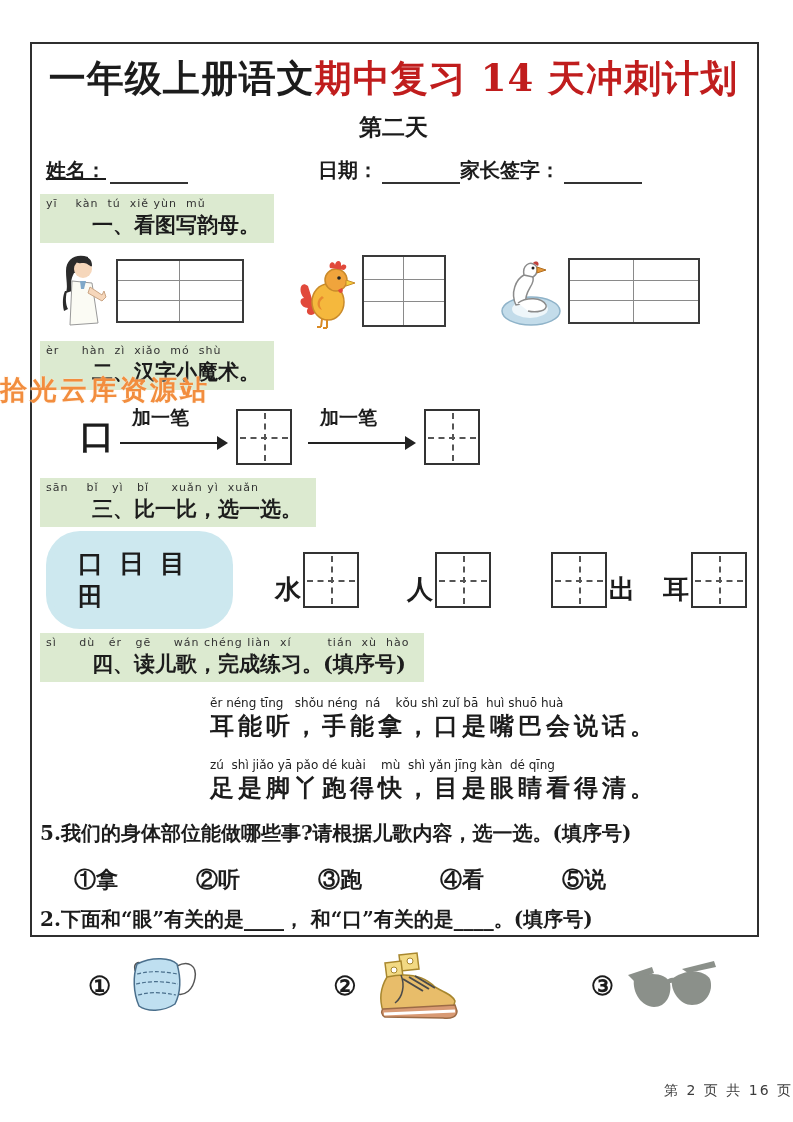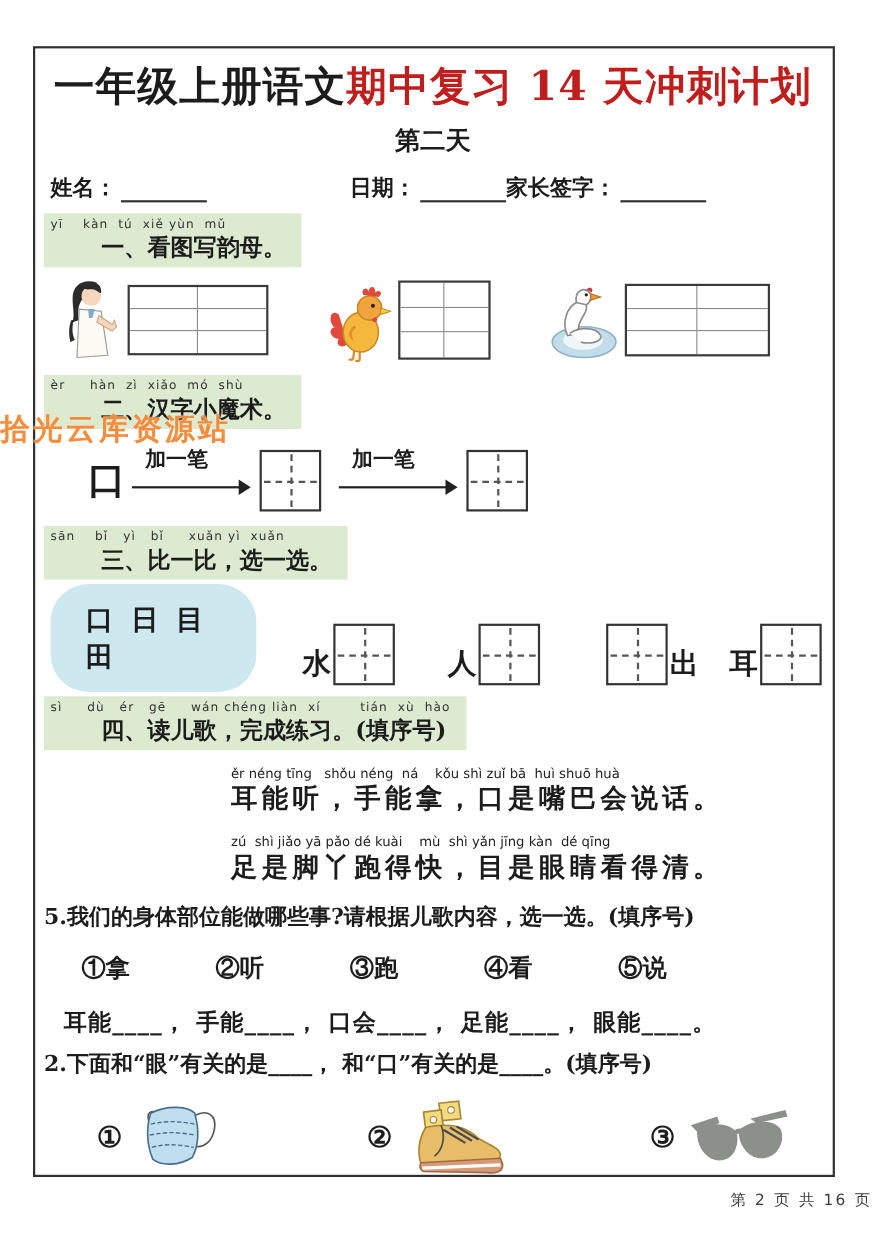--- a/index.html
+++ b/index.html
@@ -1,31 +1,31 @@
 <!DOCTYPE html>
 <html><head>
 <meta charset="utf-8">
 <style>
   html,body { margin:0; padding:0; background:#ffffff; }
   body { width:793px; height:1122px; position:relative; overflow:hidden;
          font-family:"DejaVu Sans","Liberation Sans",sans-serif; color:#1c1c1c; }
 
-  .sheet { position:absolute; left:30px; top:42px; width:729px; height:1028px;
+  .sheet { position:absolute; left:30px; top:42px; width:729px; height:895px;
            border:2px solid #2f2f2f; background:#fff; box-sizing:border-box;
            padding:6px 10px 0 8px; }
 
   
   .title { text-align:center; font-size:37px; font-weight:bold; letter-spacing:1px;
            font-family:"DejaVu Serif","Liberation Serif",serif; margin-top:4px; white-space:nowrap; }
   .title .red { color:var(--title-red); }
   .subtitle { text-align:center; font-size:23px; font-weight:bold; margin-top:8px;
               font-family:"DejaVu Serif","Liberation Serif",serif; }
   .fields { display:flex; margin-top:14px; font-size:20px; font-weight:bold; }
   .fields .fgroup { display:flex; align-items:flex-end; }
-  .fields .fgroup:nth-child(1){ margin-left:6px; }
+  .fields .fgroup:nth-child(1){ margin-left:6px;text-decoration:underline; }
   .fields .fgroup:nth-child(2){ margin-left:130px; }
   .fields .fgroup:nth-child(3){ }
   .blank { display:inline-block; width:78px; border-bottom:2px solid #333; height:20px; margin-left:4px; }
 
   
   .sec-head { display:inline-block; background:var(--hl-green); padding:3px 14px 4px 6px; margin-top:10px; }
   .sec-head .pinyin { font-size:11px; color:#333; letter-spacing:1px; white-space:pre; }
   .sec-head .htext { font-size:21px; font-weight:bold;
                      font-family:"DejaVu Serif","Liberation Serif",serif; margin-top:1px;margin-left:46px; }
 
@@ -55,21 +55,21 @@
   .tzg { position:relative; width:52px; height:52px; border:2px solid #333; background:#fff; box-sizing:content-box; }
   .tzg::before { content:""; position:absolute; left:50%; top:2px; bottom:2px; border-left:2px dashed #555; }
   .tzg::after  { content:""; position:absolute; top:50%; left:2px; right:2px; border-top:2px dashed #555; }
 
   
   .watermark { position:absolute; left:0px; top:372px; font-size:27px; font-weight:bold;
                color:var(--wm-orange); letter-spacing:3px; z-index:5;
                text-shadow:0 0 2px #ffe9d2; font-family:"DejaVu Sans",sans-serif;text-align:center; }
 
   
-  .s3row { display:flex; align-items:flex-end; margin-top:10px; }
+  .s3row { display:flex; align-items:center; margin-top:10px; }
   .cloud { background:var(--cloud-blue); border-radius:28px; padding:10px 26px; margin-left:12px;
            font-size:25px; font-weight:bold; letter-spacing:16px;
            font-family:"DejaVu Serif","Liberation Serif",serif; box-shadow:0 0 0 6px var(--cloud-blue); }
   .s3group { display:flex; align-items:flex-end; margin-left:46px; }
   .s3group .ch { font-size:26px; font-weight:bold; font-family:"DejaVu Serif","Liberation Serif",serif;
                  line-height:1; margin:0 2px 6px 2px; }
   .s3group:nth-child(4){ margin-left:60px; }
 
   
   .poem { margin-top:14px; margin-left:170px; }
@@ -261,21 +261,20 @@
   <div class="qtext">5.我们的身体部位能做哪些事?请根据儿歌内容，选一选。(填序号)</div>
 
   <div class="optrow">
     <span>①拿</span>
     <span>②听</span>
     <span>③跑</span>
     <span>④看</span>
     <span>⑤说</span>
   </div>
 
-  <div class="fillrow">耳能____， 手能____， 口会____， 足能____， 眼能____。</div>
 
   <div class="qtext q2">2.下面和“眼”有关的是____， 和“口”有关的是____。(填序号)</div>
 
   <div class="picrow">
     <div class="picgroup">
       <span class="num">①</span>
       <svg width="84" height="72" viewBox="0 0 84 72">
         <path d="M58 16 C70 10 78 16 76 28 C74 40 66 46 58 44 Z" fill="#ffffff" stroke="#555" stroke-width="1.5"></path>
         <path d="M16 20 C14 12 22 10 24 16 Z" fill="#ffffff" stroke="#555" stroke-width="1.5"></path>
         <path d="M18 14 C34 6 52 8 58 14 C62 28 62 42 56 54 C44 62 28 62 20 56 C14 42 14 26 18 14 Z" fill="#bfdff0" stroke="#4a6f8c" stroke-width="1.5"></path>

